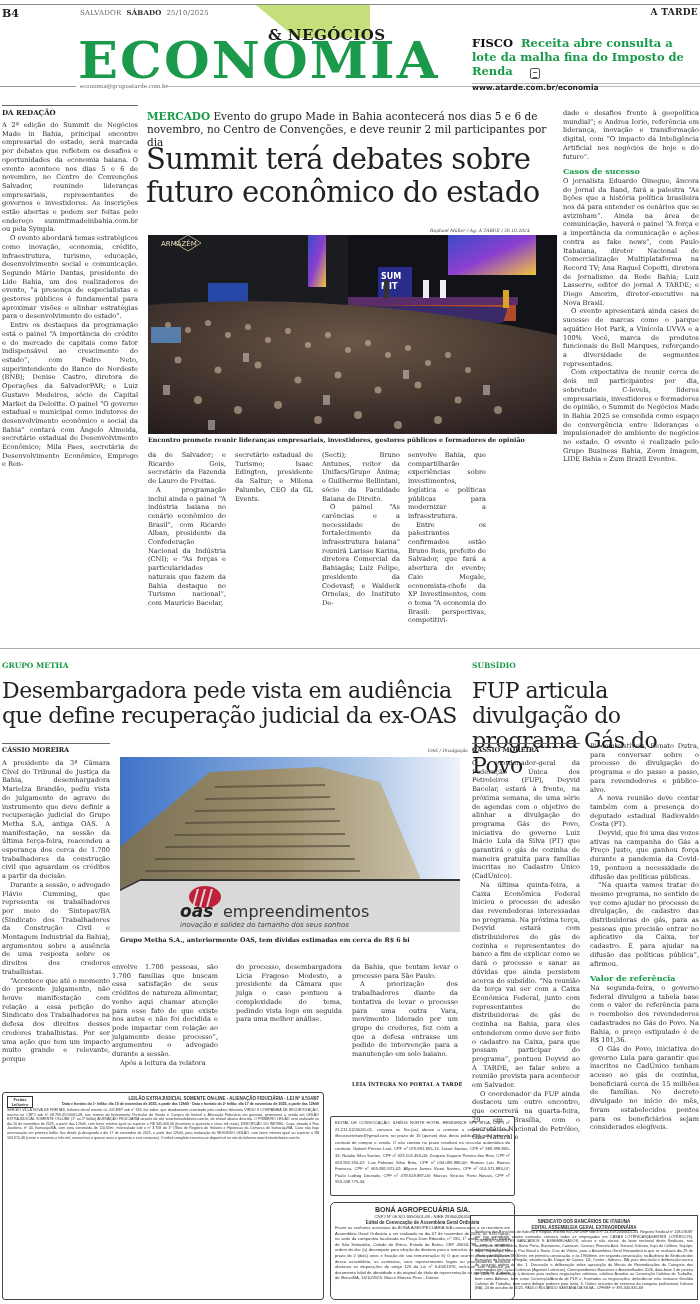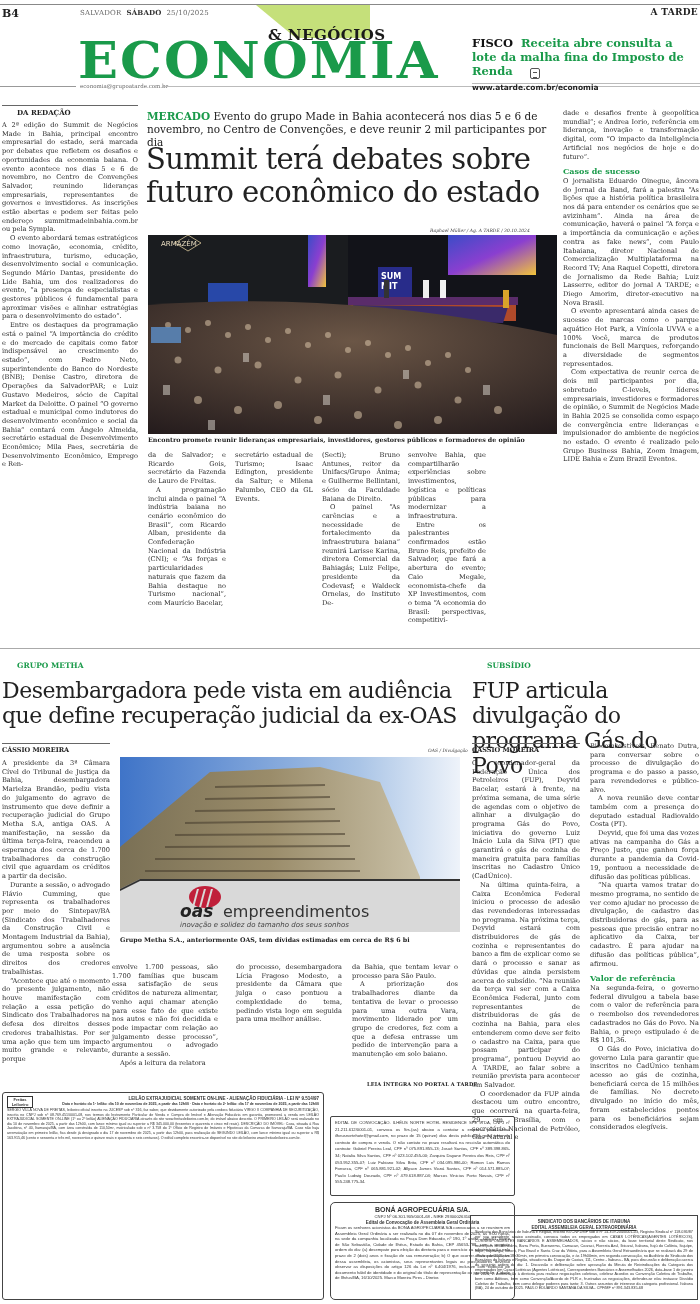--- a/index.html
+++ b/index.html
@@ -18,21 +18,21 @@
   .email { left: 80px; top: 83px; font-size: 5.5px; color: #666; }
   .emailrule-l { left: 0; top: 86px; width: 76px; height: 1px; background: #999; }
   .emailrule-r { left: 162px; top: 86px; width: 538px; height: 1px; background: #bbb; }
   .fisco { left: 472px; top: 36px; width: 226px; font-family: "DejaVu Serif", serif; font-weight: bold; font-size: 11.5px; line-height: 14px; }
   .fisco .lab { color: #111; }
   .fisco .txt { color: #1a9a4a; }
   .weblink { left: 472px; top: 68px; font-size: 7.5px; font-weight: bold; font-family: "DejaVu Sans", sans-serif; display: flex; align-items: center; gap: 4px; flex-direction: column; }
   .docicon { width: 10px; height: 11px; border: 1px solid #555; border-radius: 2px; position: relative; }
   .docicon::before { content: ""; position: absolute; left: 2px; right: 2px; top: 3px; height: 4px; border-top: 1px solid #555; border-bottom: 1px solid #555; }
   .rule { height: 1px; background: #999; }
-  .kicker { font-family: "DejaVu Serif", serif; font-weight: bold; font-size: 7px; margin-left: 15px; }
+  .kicker { font-family: "DejaVu Serif", serif; font-weight: bold; font-size: 7px; }
   .body { font-family: "DejaVu Serif", serif; font-size: 6.6px; line-height: 8.7px; text-align: justify; hyphens: auto; color: #2a2a2a; }
   .body p { text-indent: 8px; }
   .body p:first-child { text-indent: 0; }
   .deck { left: 147px; top: 110px; width: 410px; font-family: "DejaVu Serif", serif; font-size: 10.5px; line-height: 13px; color: #222; }
   .deck b { color: #1a9a4a; }
   .headline1 { left: 146px; top: 143px; width: 414px; font-family: "DejaVu Serif", serif; font-weight: normal; font-size: 29px; line-height: 33px; letter-spacing: -0.6px; color: #222; }
   .credit { font-size: 4.5px; color: #444; font-style: italic; }
   .photo1 { left: 148px; top: 235px; width: 409px; height: 199px; overflow: hidden; background: #1a1a22; }
   .caption { font-family: "DejaVu Serif", serif; font-weight: bold; font-size: 6.3px; color: #222; }
   .subhead { font-family: "DejaVu Serif", serif; font-weight: bold; font-size: 8px; color: #1a9a4a; margin: 6px 0 1px; }

